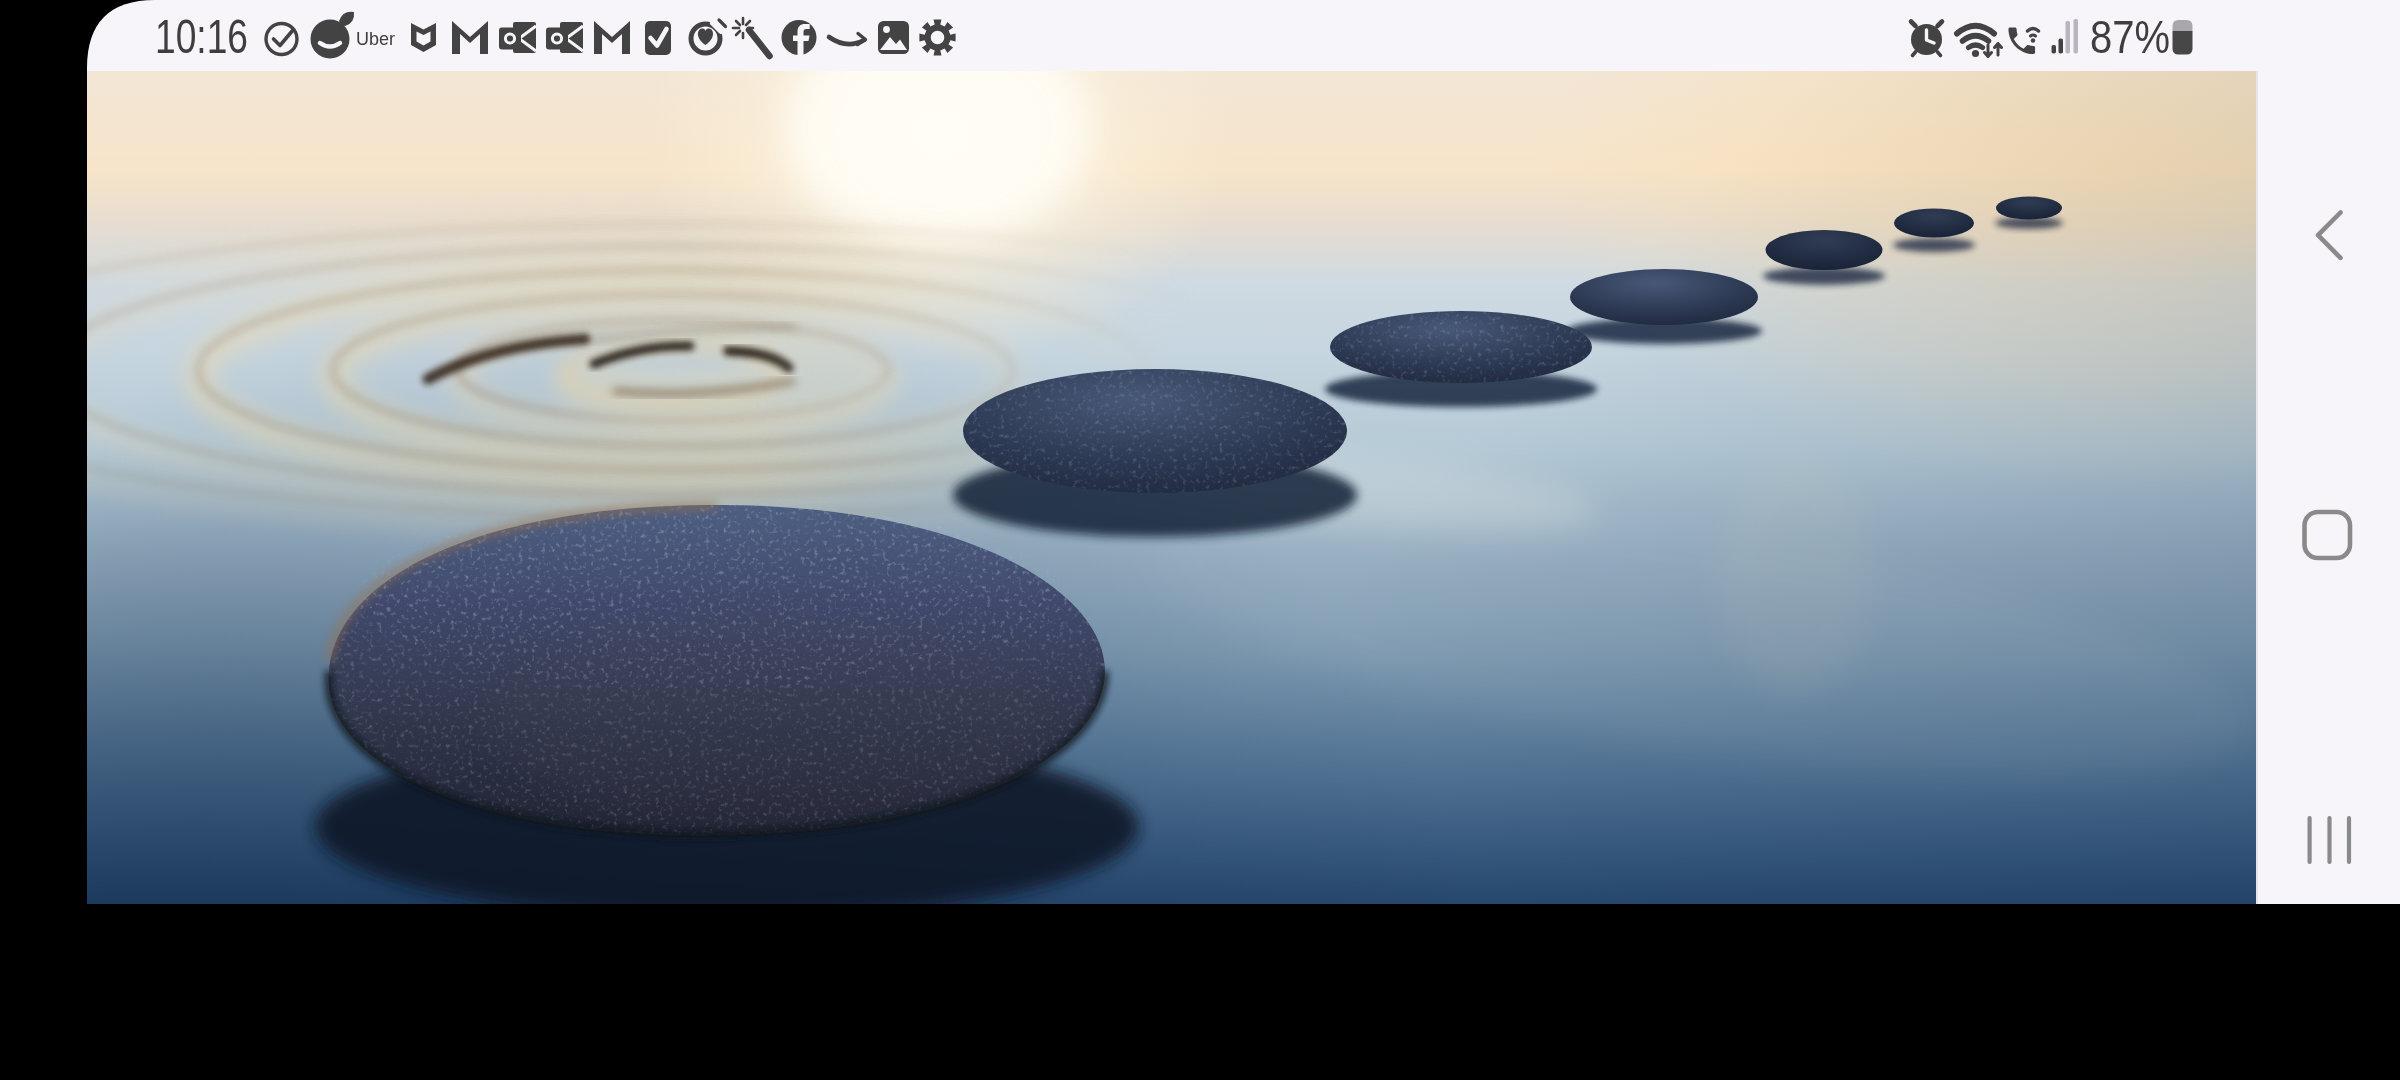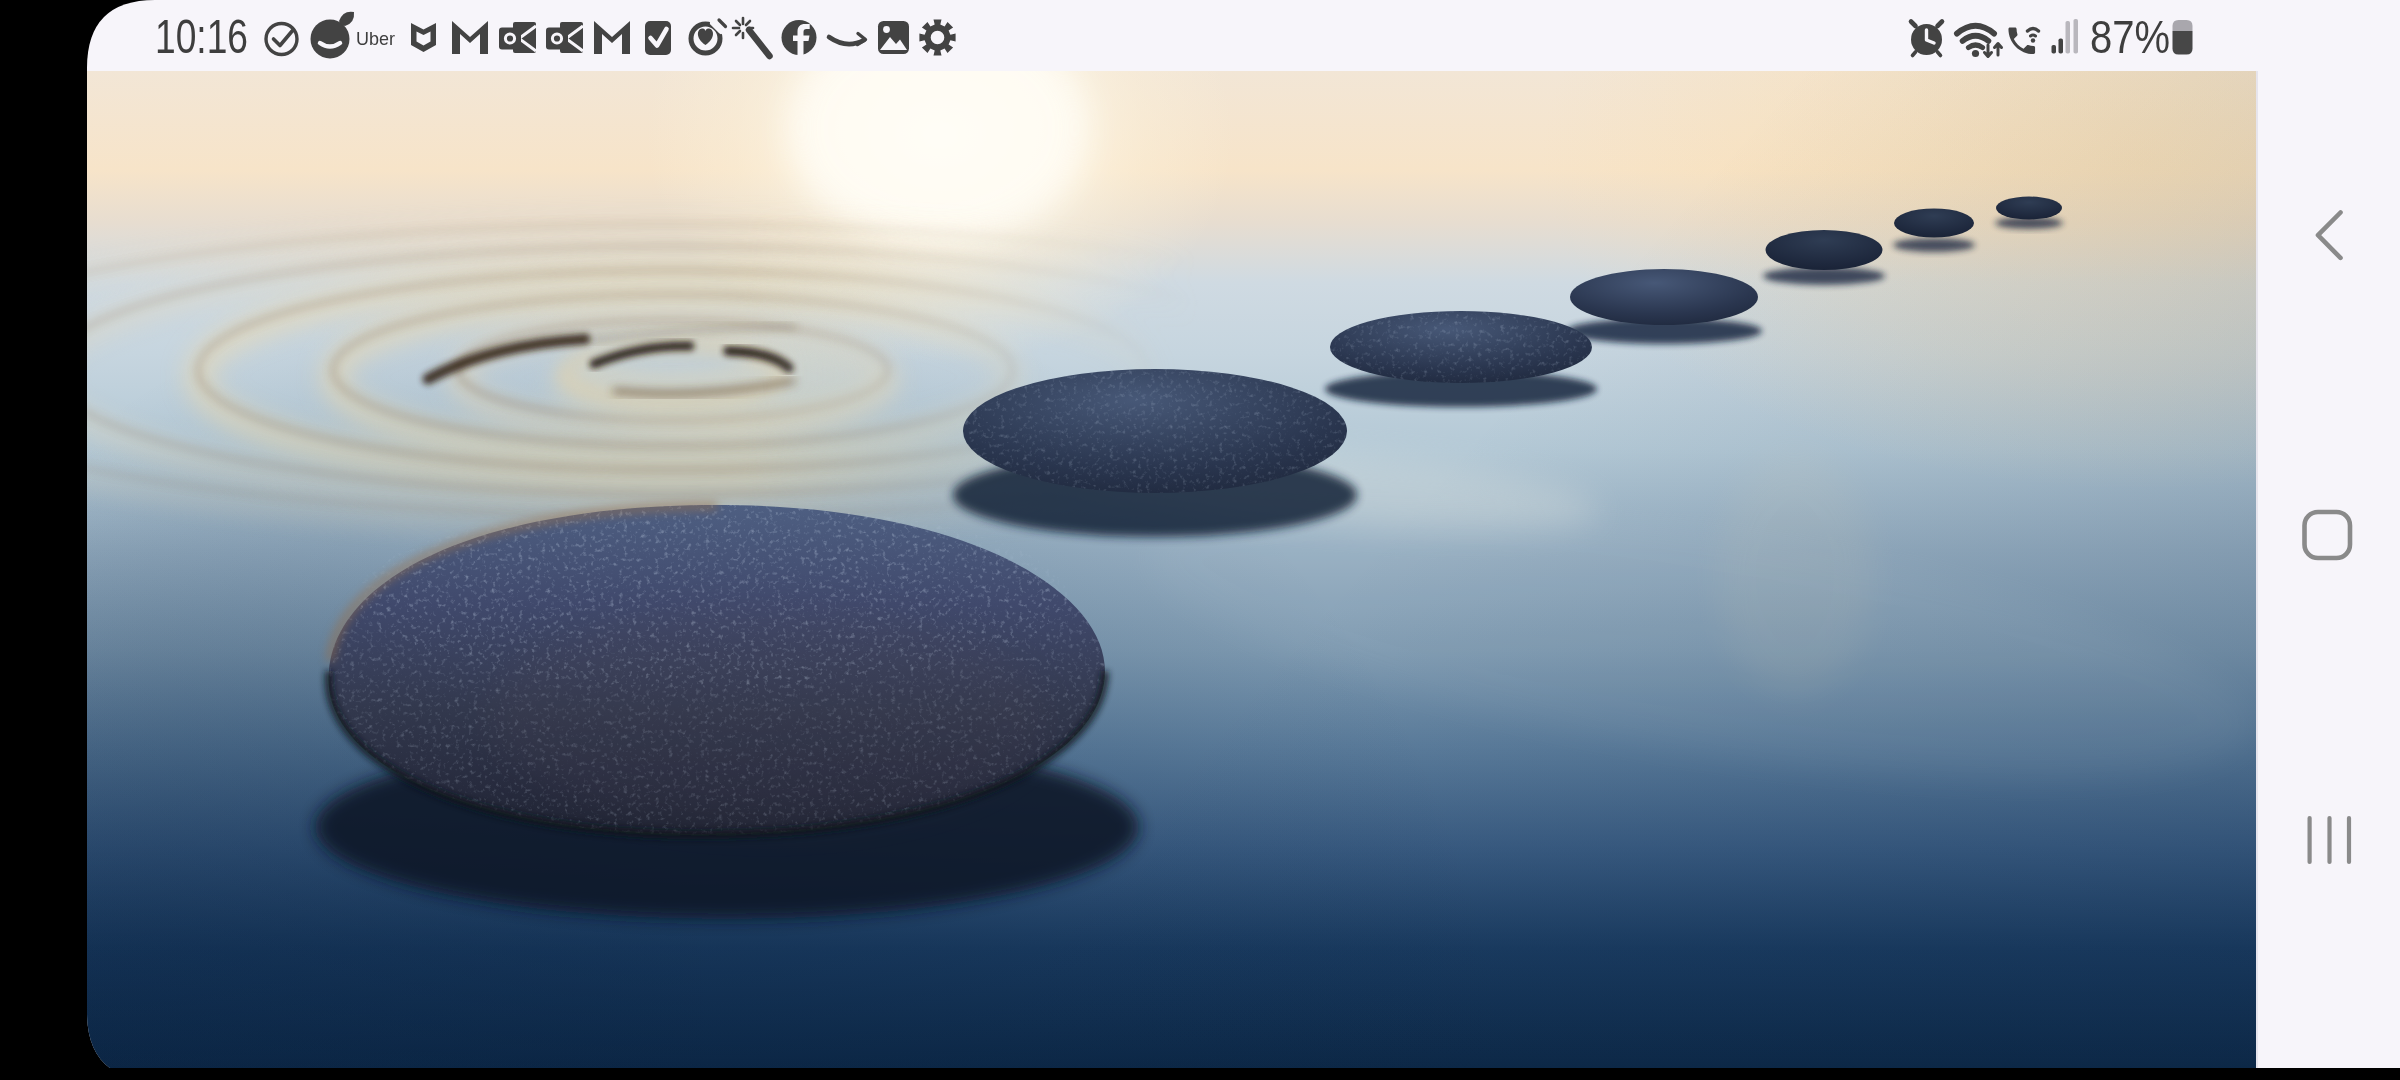--- a/index.html
+++ b/index.html
@@ -1,16 +1,16 @@
 <!DOCTYPE html>
 <html><head>
 <meta charset="utf-8">
 <style>
   html,body{margin:0;padding:0;background:#000;}
-  #stage{position:relative;width:2400px;height:1068px;background:#000;overflow:hidden;}
+  #stage{position:relative;width:2400px;height:904px;background:#000;overflow:hidden;}
   svg text{font-family:"Liberation Sans",sans-serif;}
 </style>
 </head>
 <body>
 <div id="stage">
 <svg width="2400" height="1080" viewBox="0 0 2400 1080">
 <defs>
   <clipPath id="screenClip">
     <path d="M155,0 H2400 V1080 H155 Q87,1080 87,1012 V68 Q87,0 155,0 Z"></path>
   </clipPath>

